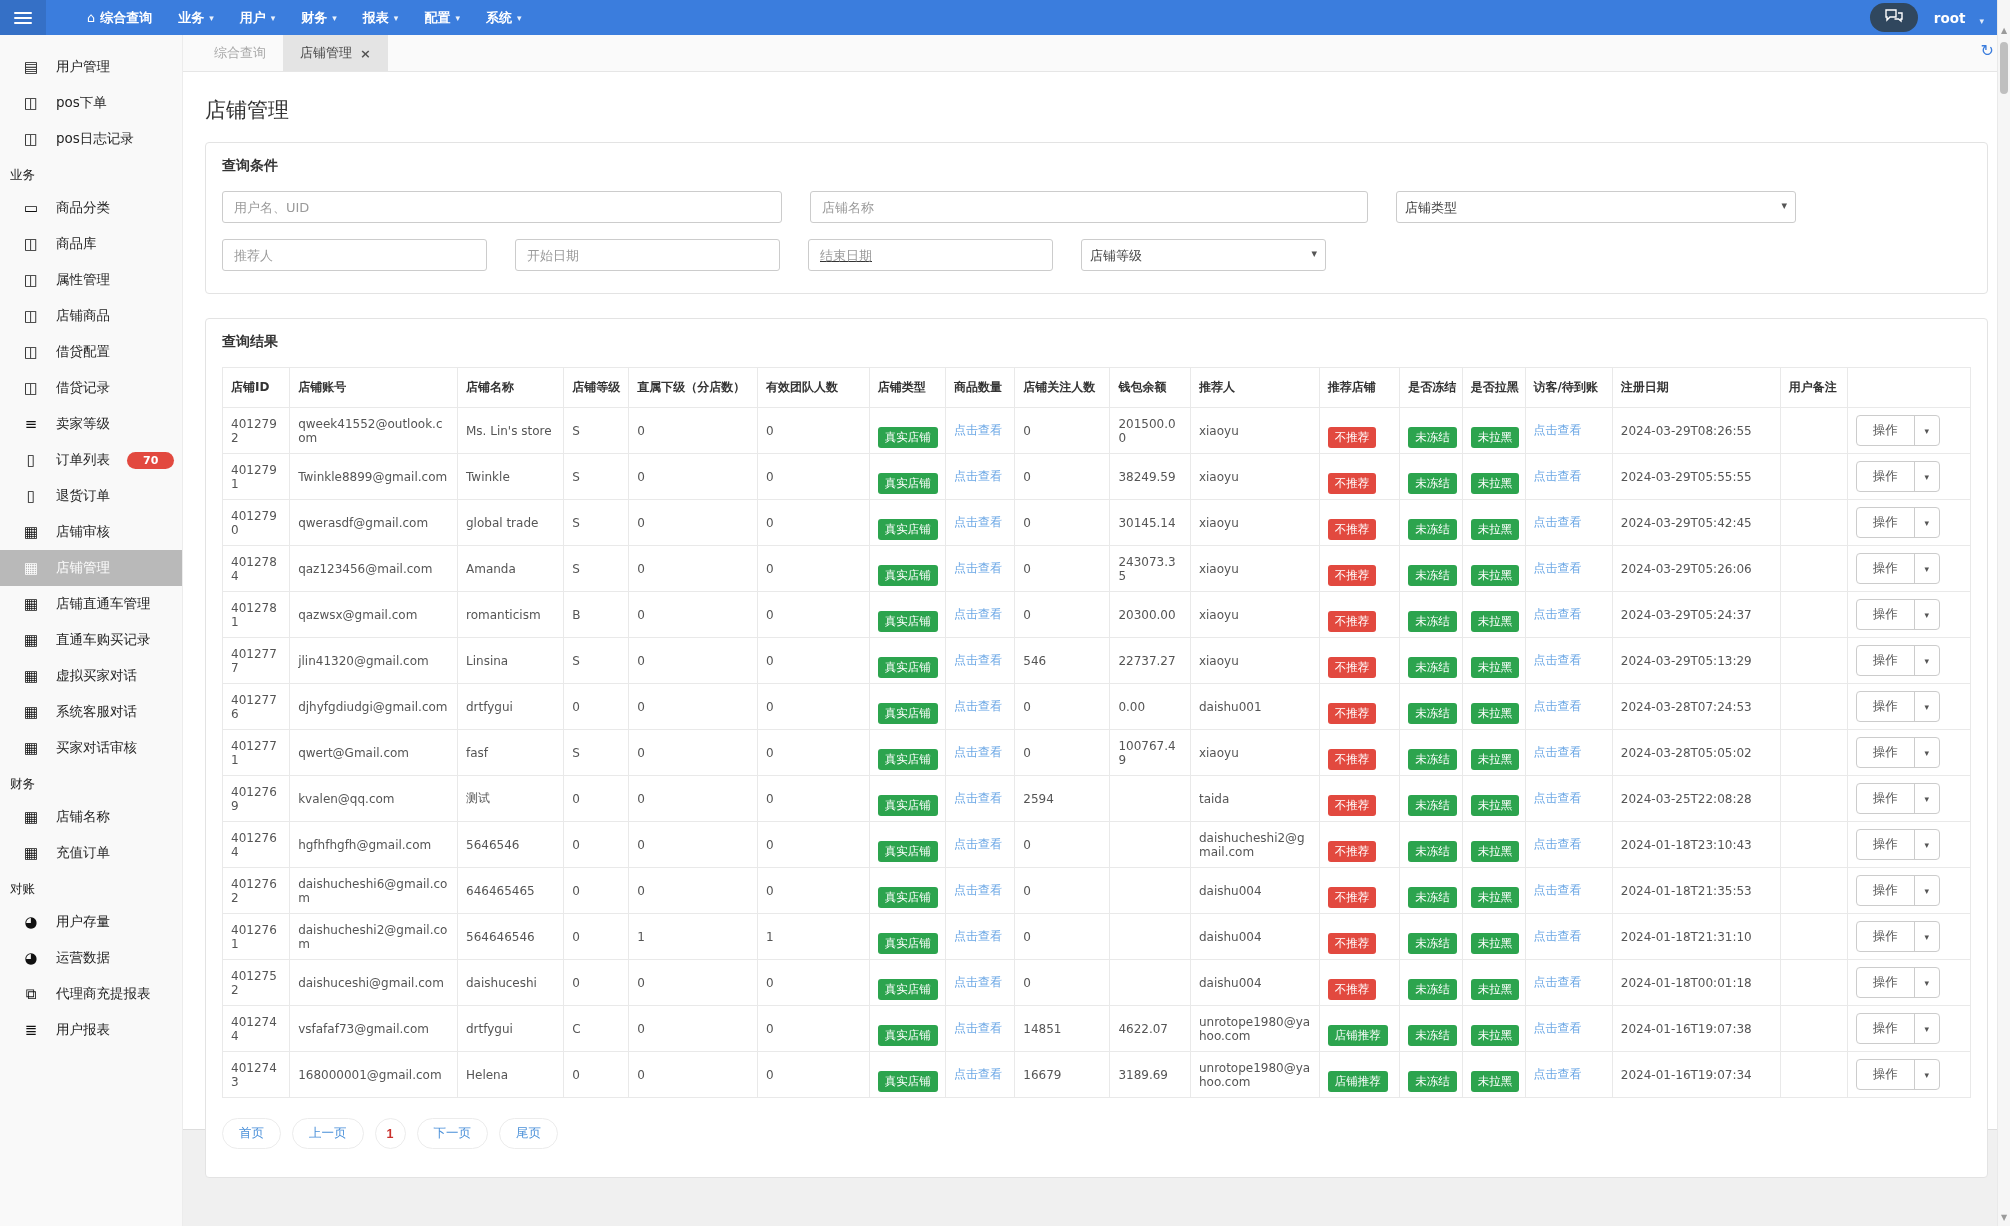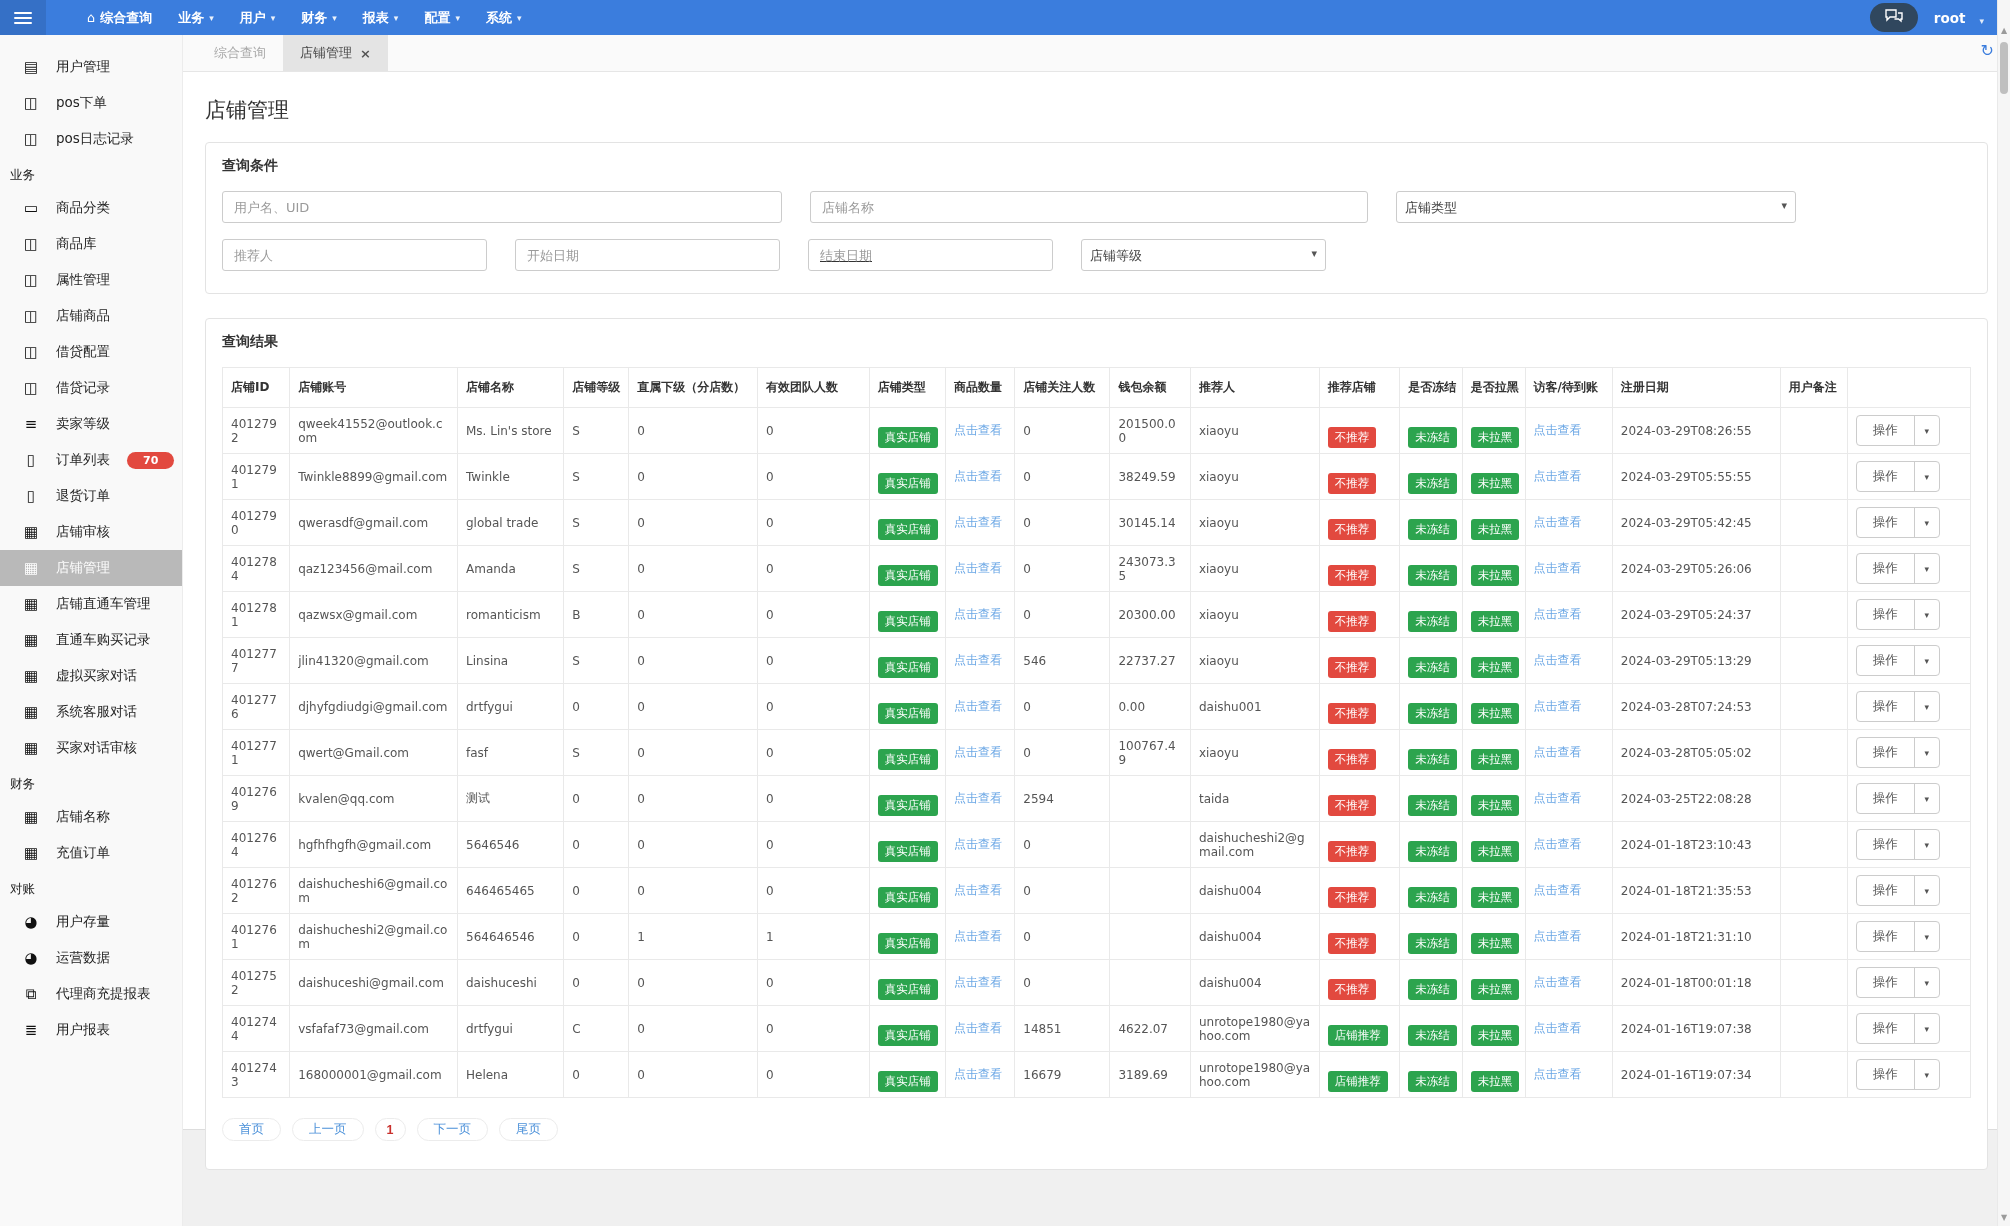--- a/index.html
+++ b/index.html
@@ -59,21 +59,21 @@
   td { height:41px; color:#555; word-wrap:break-word; }
   .badge { display:inline-block; padding:3px 7px; border-radius:3px; color:#fff; font-size:11.5px; white-space:nowrap;margin-top:14px; }
   .badge-green { background:var(--badge-green,#2ca44e); }
   .badge-red { background:var(--badge-red,#e2493f); }
   .cell-link { color:var(--link,#69a6e5); cursor:pointer; font-size:12px; white-space:nowrap; }
   .action-btn { display:inline-flex; align-items:stretch; border:1px solid #ccc; border-radius:4px; background:#fff; overflow:hidden; height:31px; }
   .action-main { padding:0 16px; font-size:12.5px; color:#555; display:flex; align-items:center; border-right:1px solid #ccc; cursor:pointer; }
   .action-caret { width:24px; display:flex; align-items:center; justify-content:center; font-size:9px; color:#555; cursor:pointer; }
   
   .pagination { display:flex; gap:11px; margin:20px 0 8px 0; }
-  .page-btn { height:23px; min-width:46px; padding:0 16px; border:1px solid #ececec; border-radius:16px; background:#fff; color:var(--pagination-link,#4a90d9); font-size:12.5px; display:flex; align-items:center; justify-content:center; cursor:pointer; }
+  .page-btn { height:31px; min-width:46px; padding:0 16px; border:1px solid #ececec; border-radius:16px; background:#fff; color:var(--pagination-link,#4a90d9); font-size:12.5px; display:flex; align-items:center; justify-content:center; cursor:pointer; }
   .page-btn.current { min-width:31px; padding:0 11px; color:var(--page-current,#c9302c); font-weight:bold; }
   
   .vscrollbar { position:absolute; top:0; right:0; width:13px; height:100%; background:#f6f6f6; border-left:1px solid #e9e9e9; z-index:20; }
   .vscrollbar .arrow { position:absolute; left:0; width:100%; text-align:center; color:#9a9a9a; font-size:8px; }
   .vscrollbar .arrow.up { top:26px; }
   .vscrollbar .arrow.down { bottom:4px; }
   .vscrollbar .thumb { position:absolute; top:42px; left:2px; width:8px; height:52px; border-radius:4px; background:#bfbfbf; }
 </style>
 </head>
 <body>

